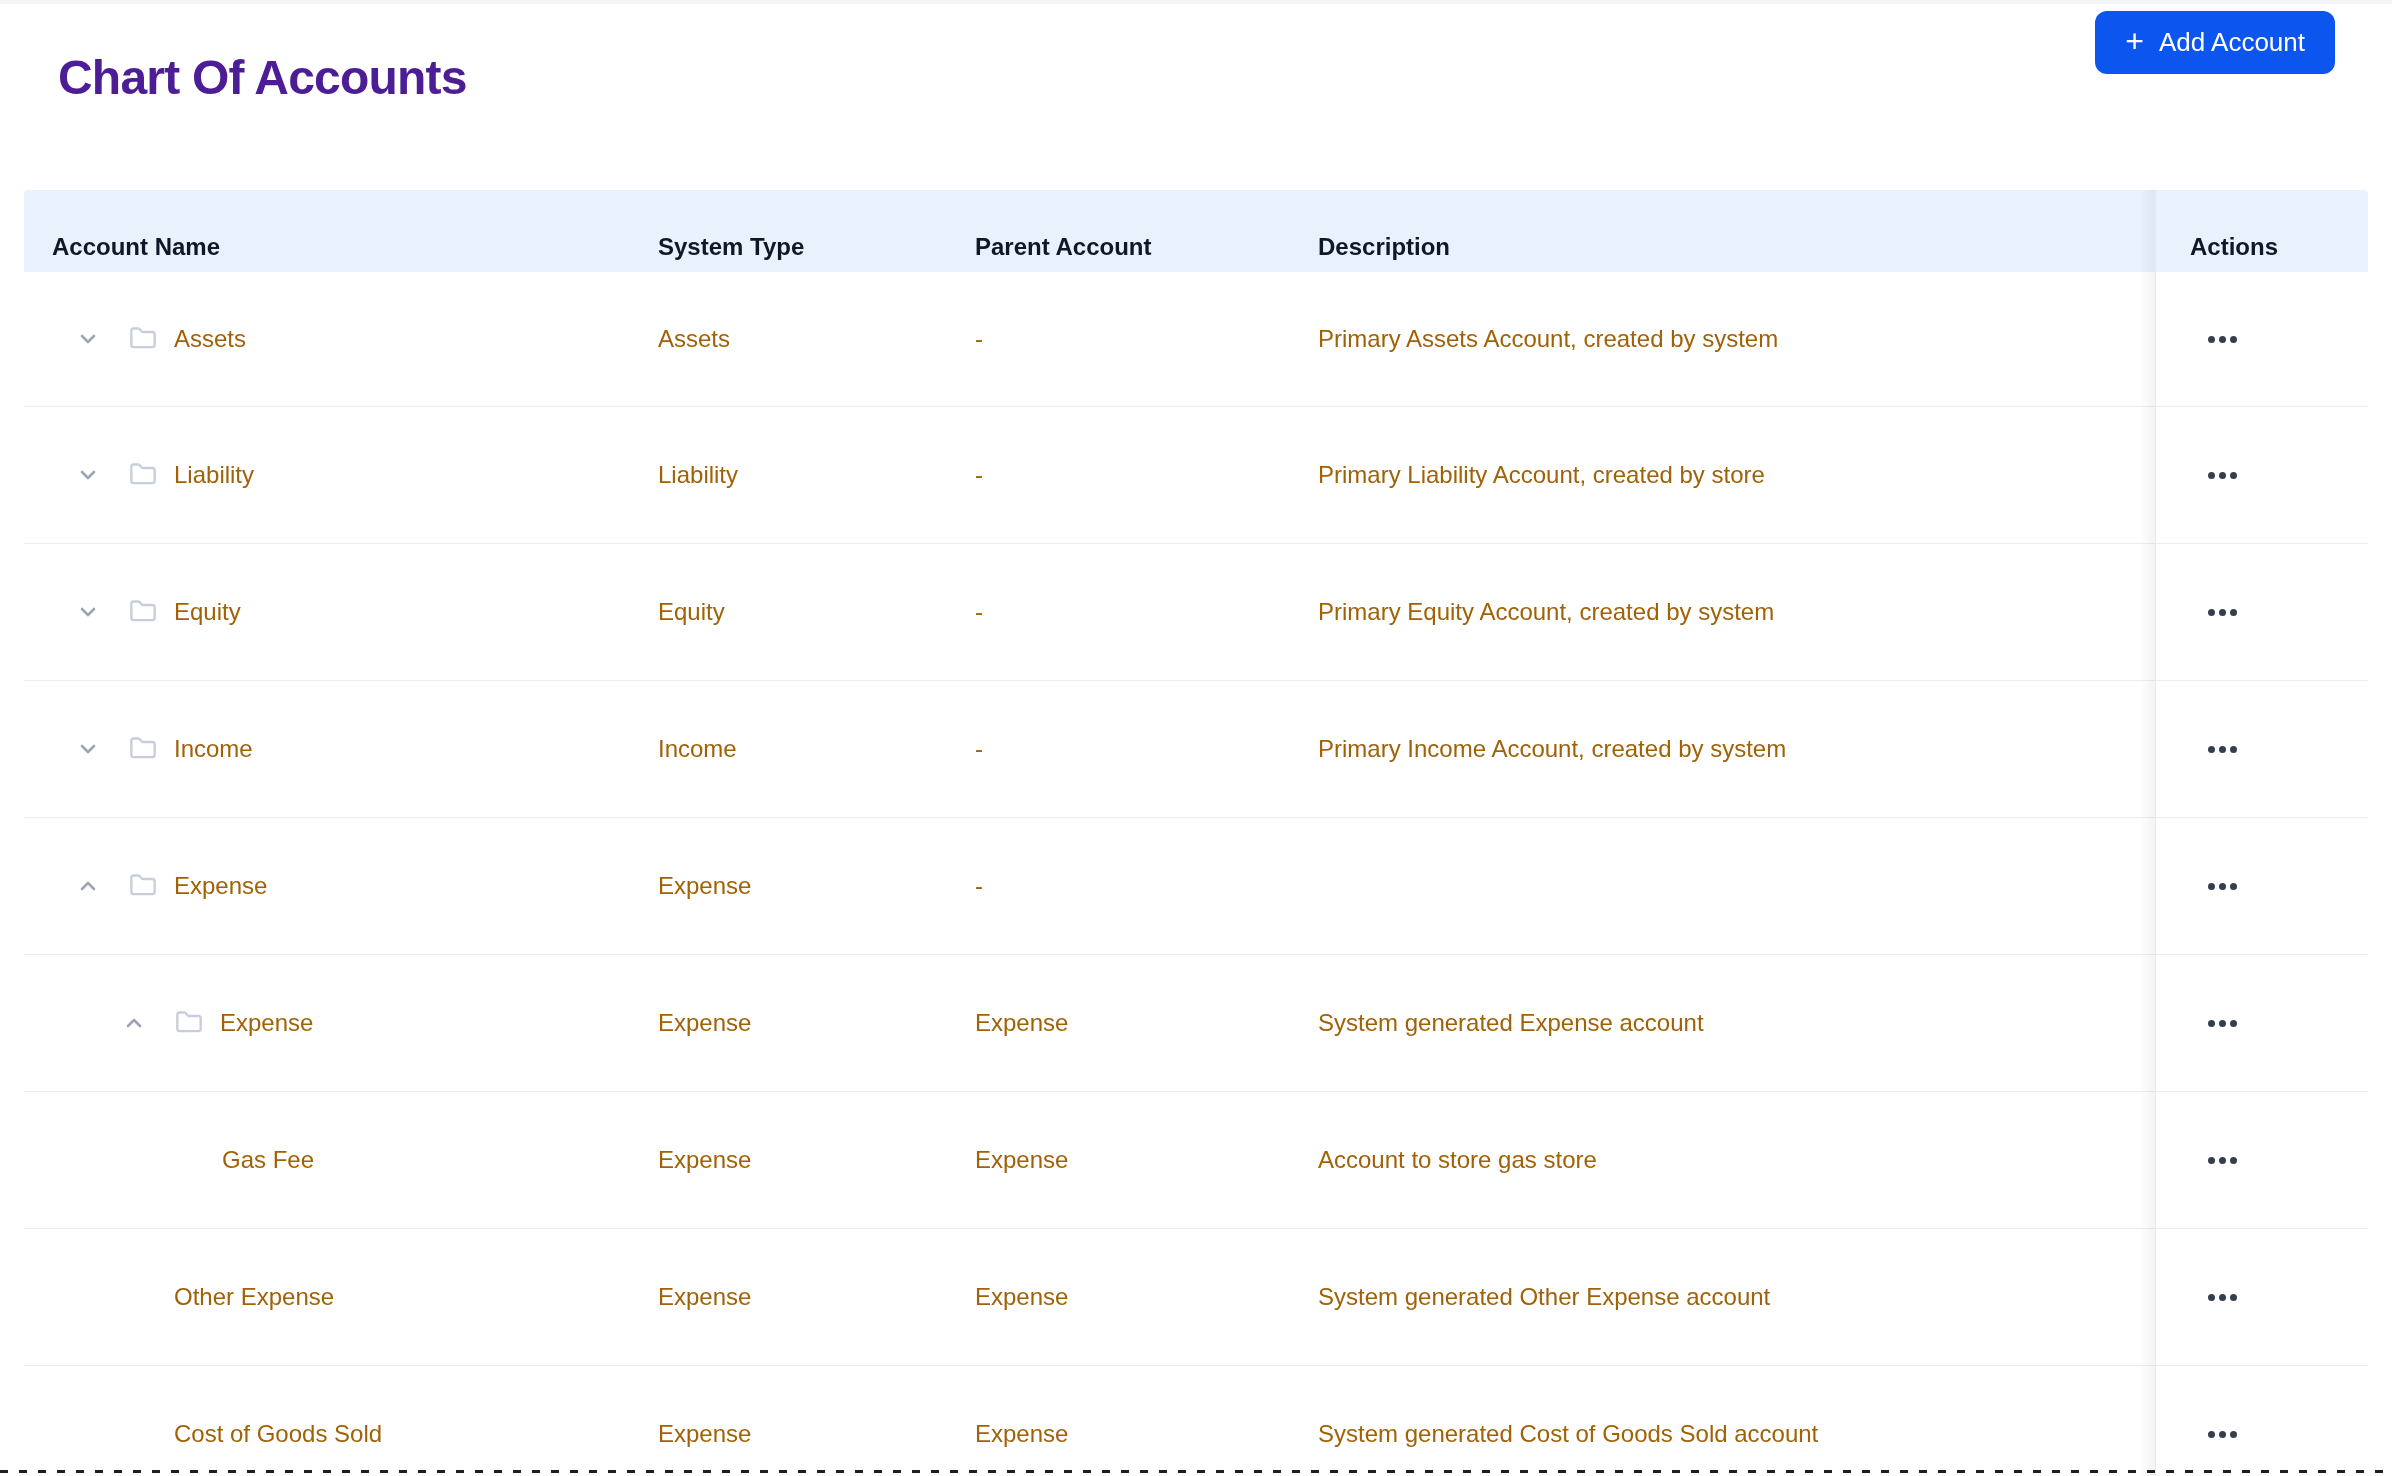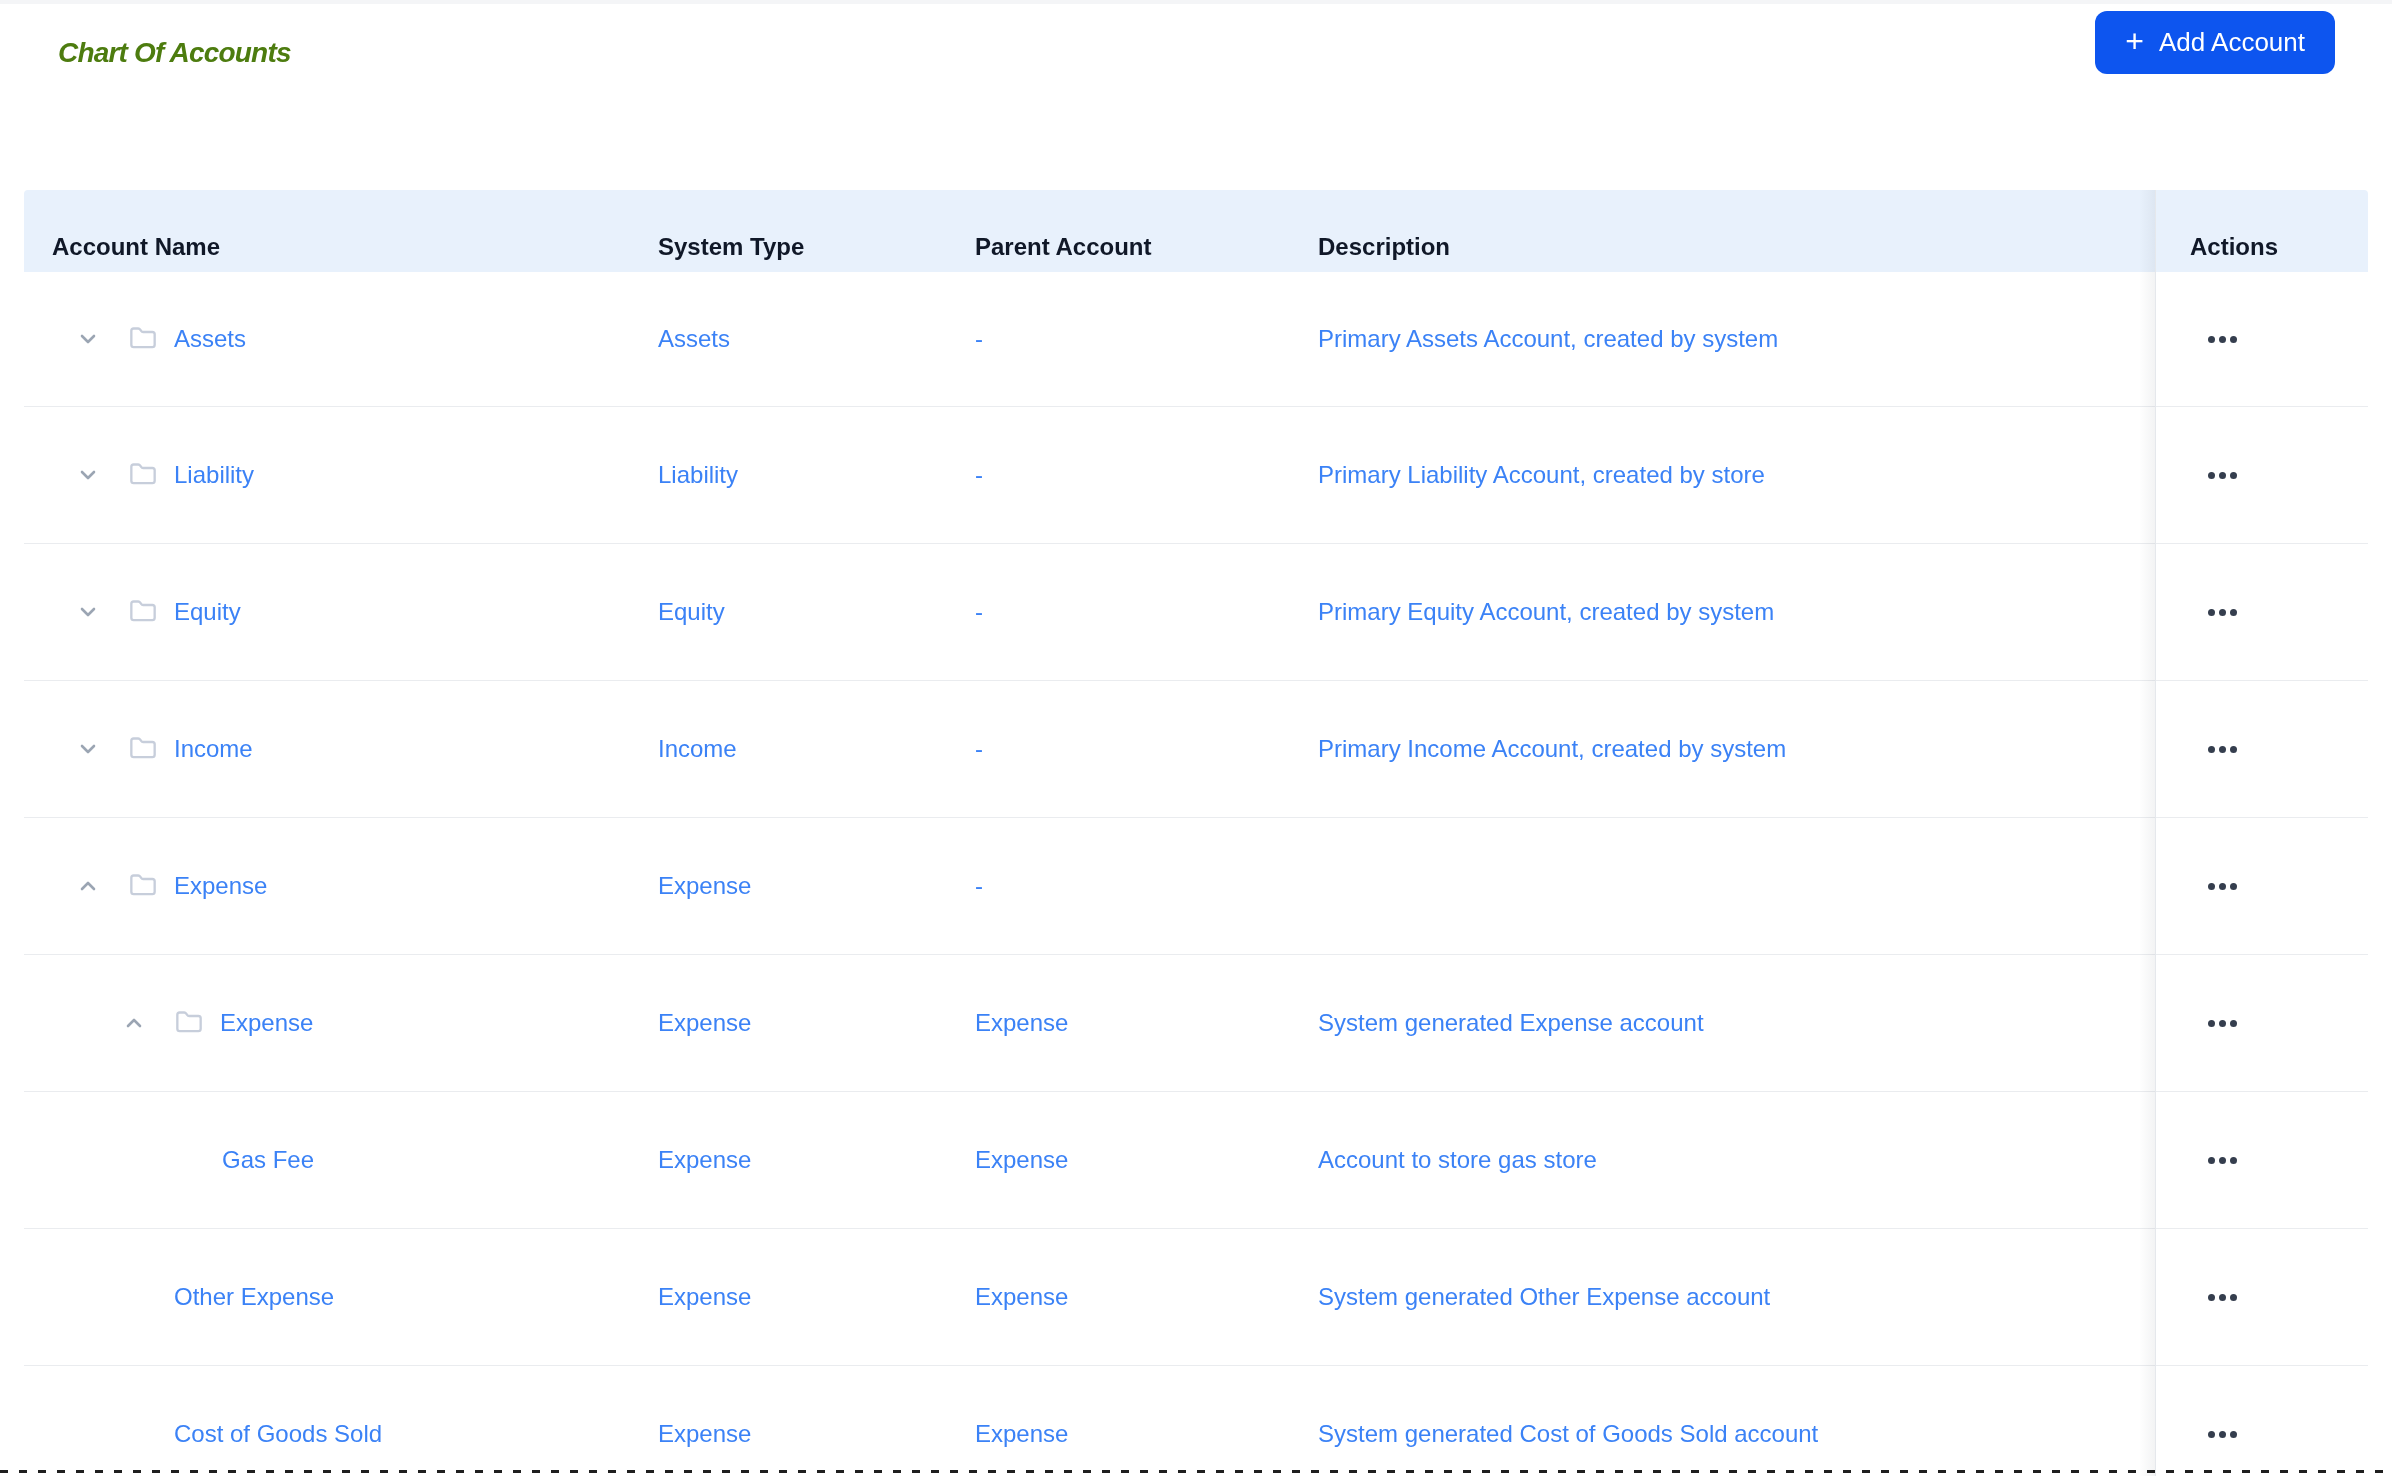--- a/index.html
+++ b/index.html
@@ -4,22 +4,22 @@
 <style>
   html,body{margin:0;padding:0;background:#fff;}
   .screen{
     position:relative;width:2392px;height:1476px;overflow:hidden;background:#fff;
     font-family:"Liberation Sans", sans-serif;color:#111827;
   }
   .top-edge{position:absolute;top:0;left:0;width:100%;height:4px;background:#f4f5f7;}
 
   
   .page-title{
-    position:absolute;left:58px;top:18px;font-size:28px;font-weight:700;
-    letter-spacing:-0.8px;color:#4d7c0f;font-style:italic;
+    position:absolute;left:58px;top:18px;font-size:48px;font-weight:700;
+    letter-spacing:-0.8px;color:#4c1d95;
   }
   .add-btn{
     position:absolute;top:11px;right:57px;height:63px;border:none;cursor:pointer;
     background:var(--primary-blue,#0d55ef);color:#fff;border-radius:12px;
     display:flex;align-items:center;gap:15px;padding:0 30px;
     font-family:"Liberation Sans", sans-serif;font-size:26px;font-weight:500;
   }
   .add-btn .plus{font-size:32px;font-weight:400;line-height:1;margin-top:-3px;}
 
   
@@ -30,21 +30,21 @@
   }
   .thead .th{position:absolute;top:16px;height:100%;display:flex;align-items:center;}
   .th.c-name{left:28px;}
   .c-type{left:634px;}
   .c-parent{left:951px;}
   .c-desc{left:1294px;}
   .th.c-actions{left:2166px;}
 
   .row{position:relative;height:136px;border-bottom:1px solid #eaecef;font-size:24px;}
   .row.first{height:134px;}
-  .cell{position:absolute;top:0;height:100%;display:flex;align-items:center;color:#3b82f6;}
+  .cell{position:absolute;top:0;height:100%;display:flex;align-items:center;color:#a16207;}
 
   .name-cell{left:0;display:flex;align-items:center;}
   .name-cell .chev-btn{
     width:24px;height:24px;margin-right:29px;border:none;background:transparent;
     padding:0;cursor:pointer;display:flex;align-items:center;justify-content:center;flex:0 0 auto;
   }
   .name-cell svg.chev{width:24px;height:24px;}
   .name-cell svg.chev.up{transform:rotate(180deg);}
   .name-cell svg.folder{width:28px;height:28px;margin-right:17px;flex:0 0 auto;}
   .pad-l0{padding-left:52px;}

